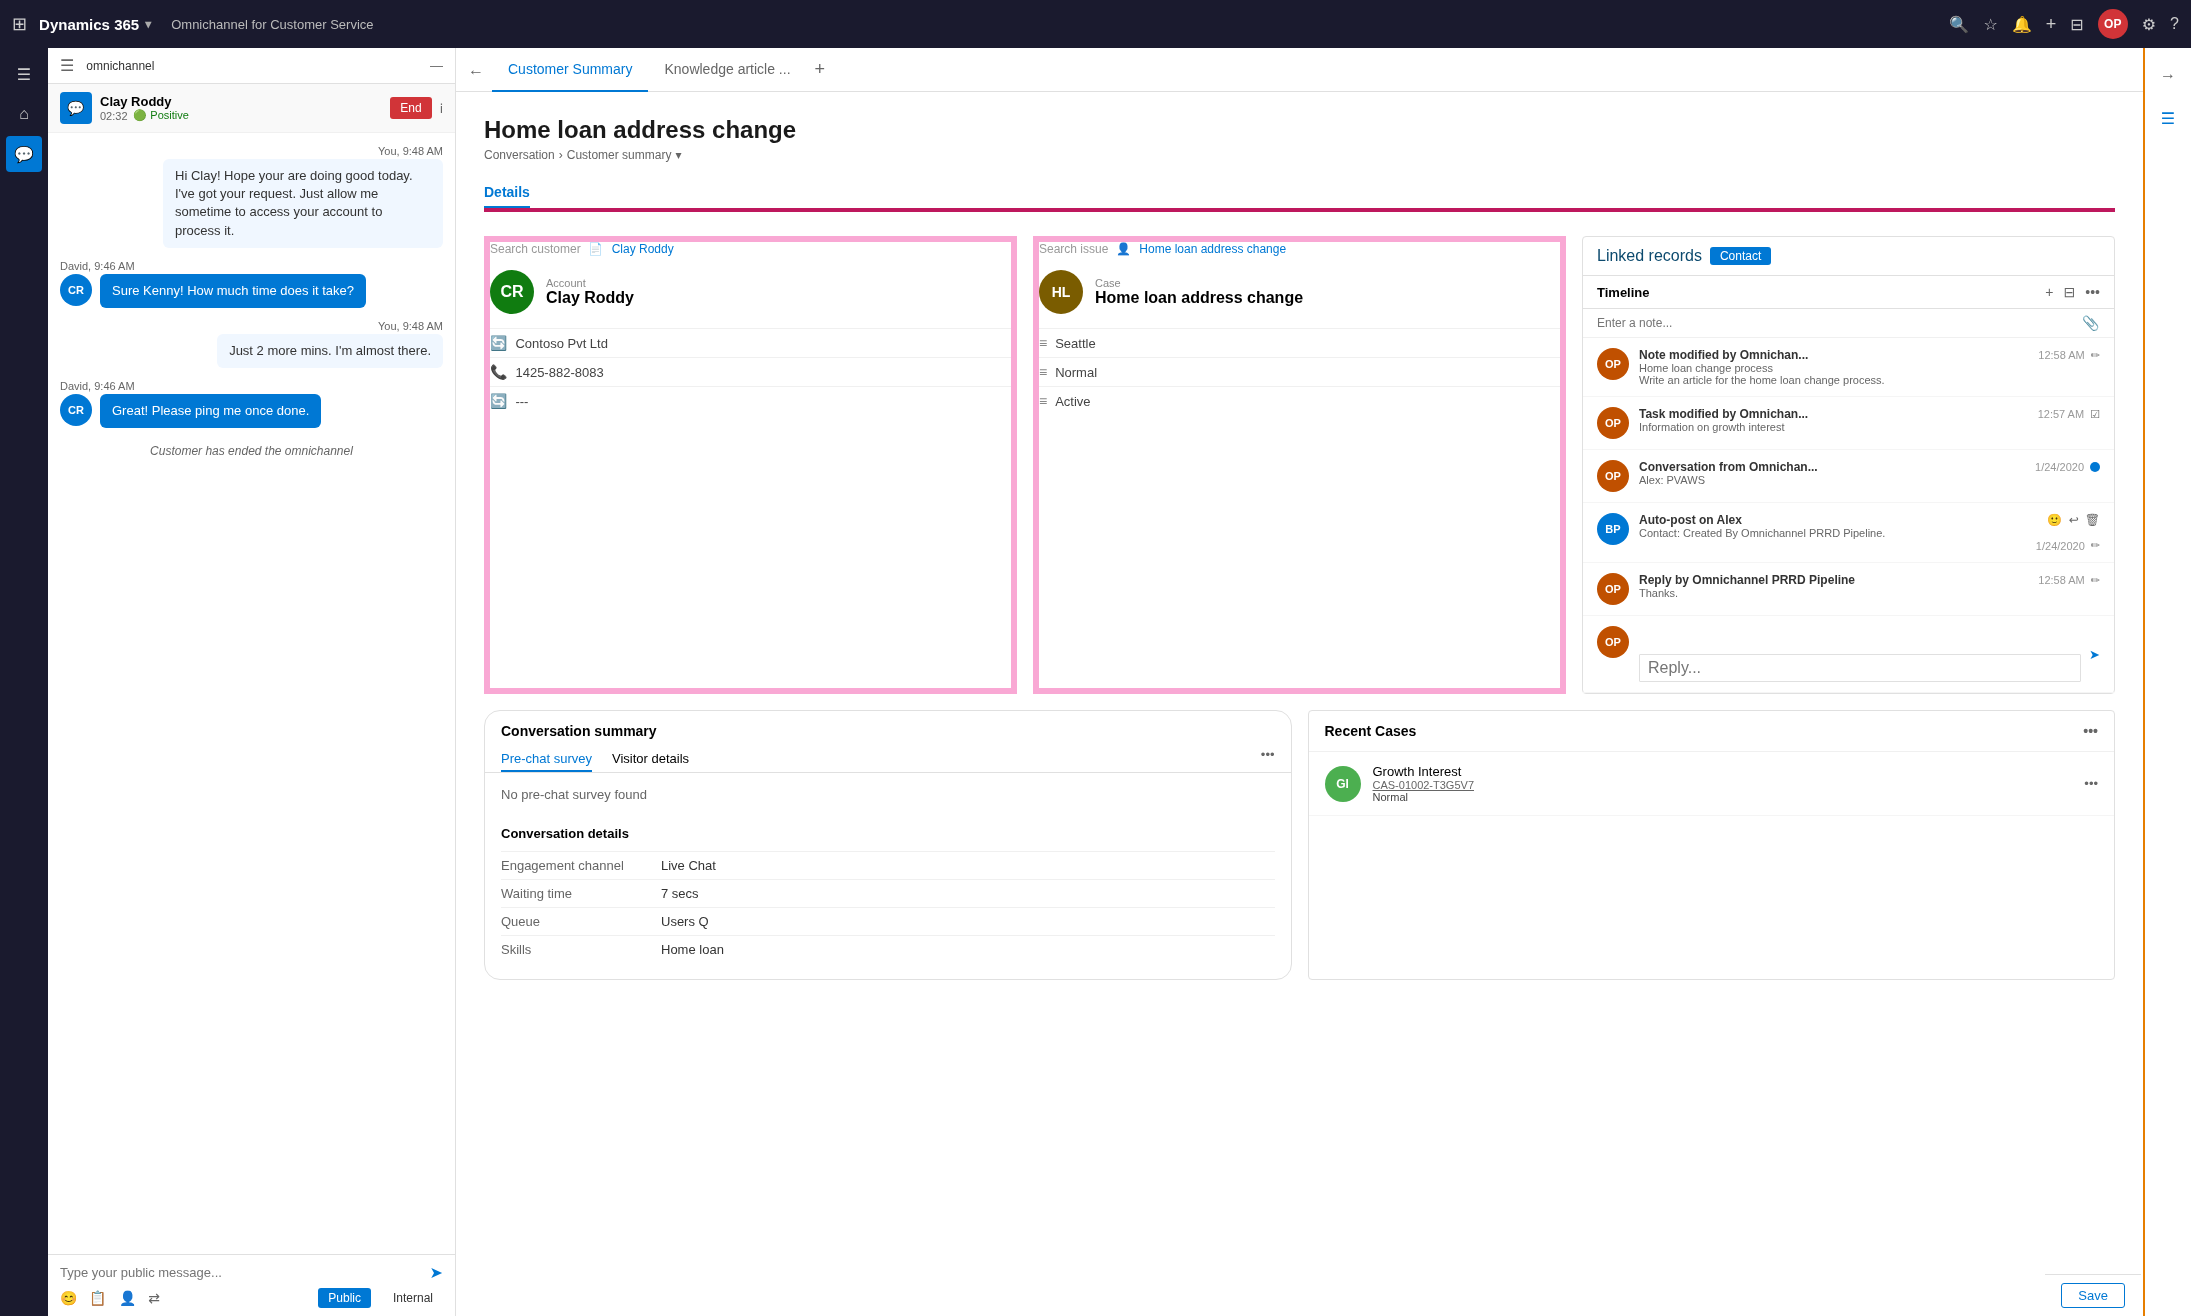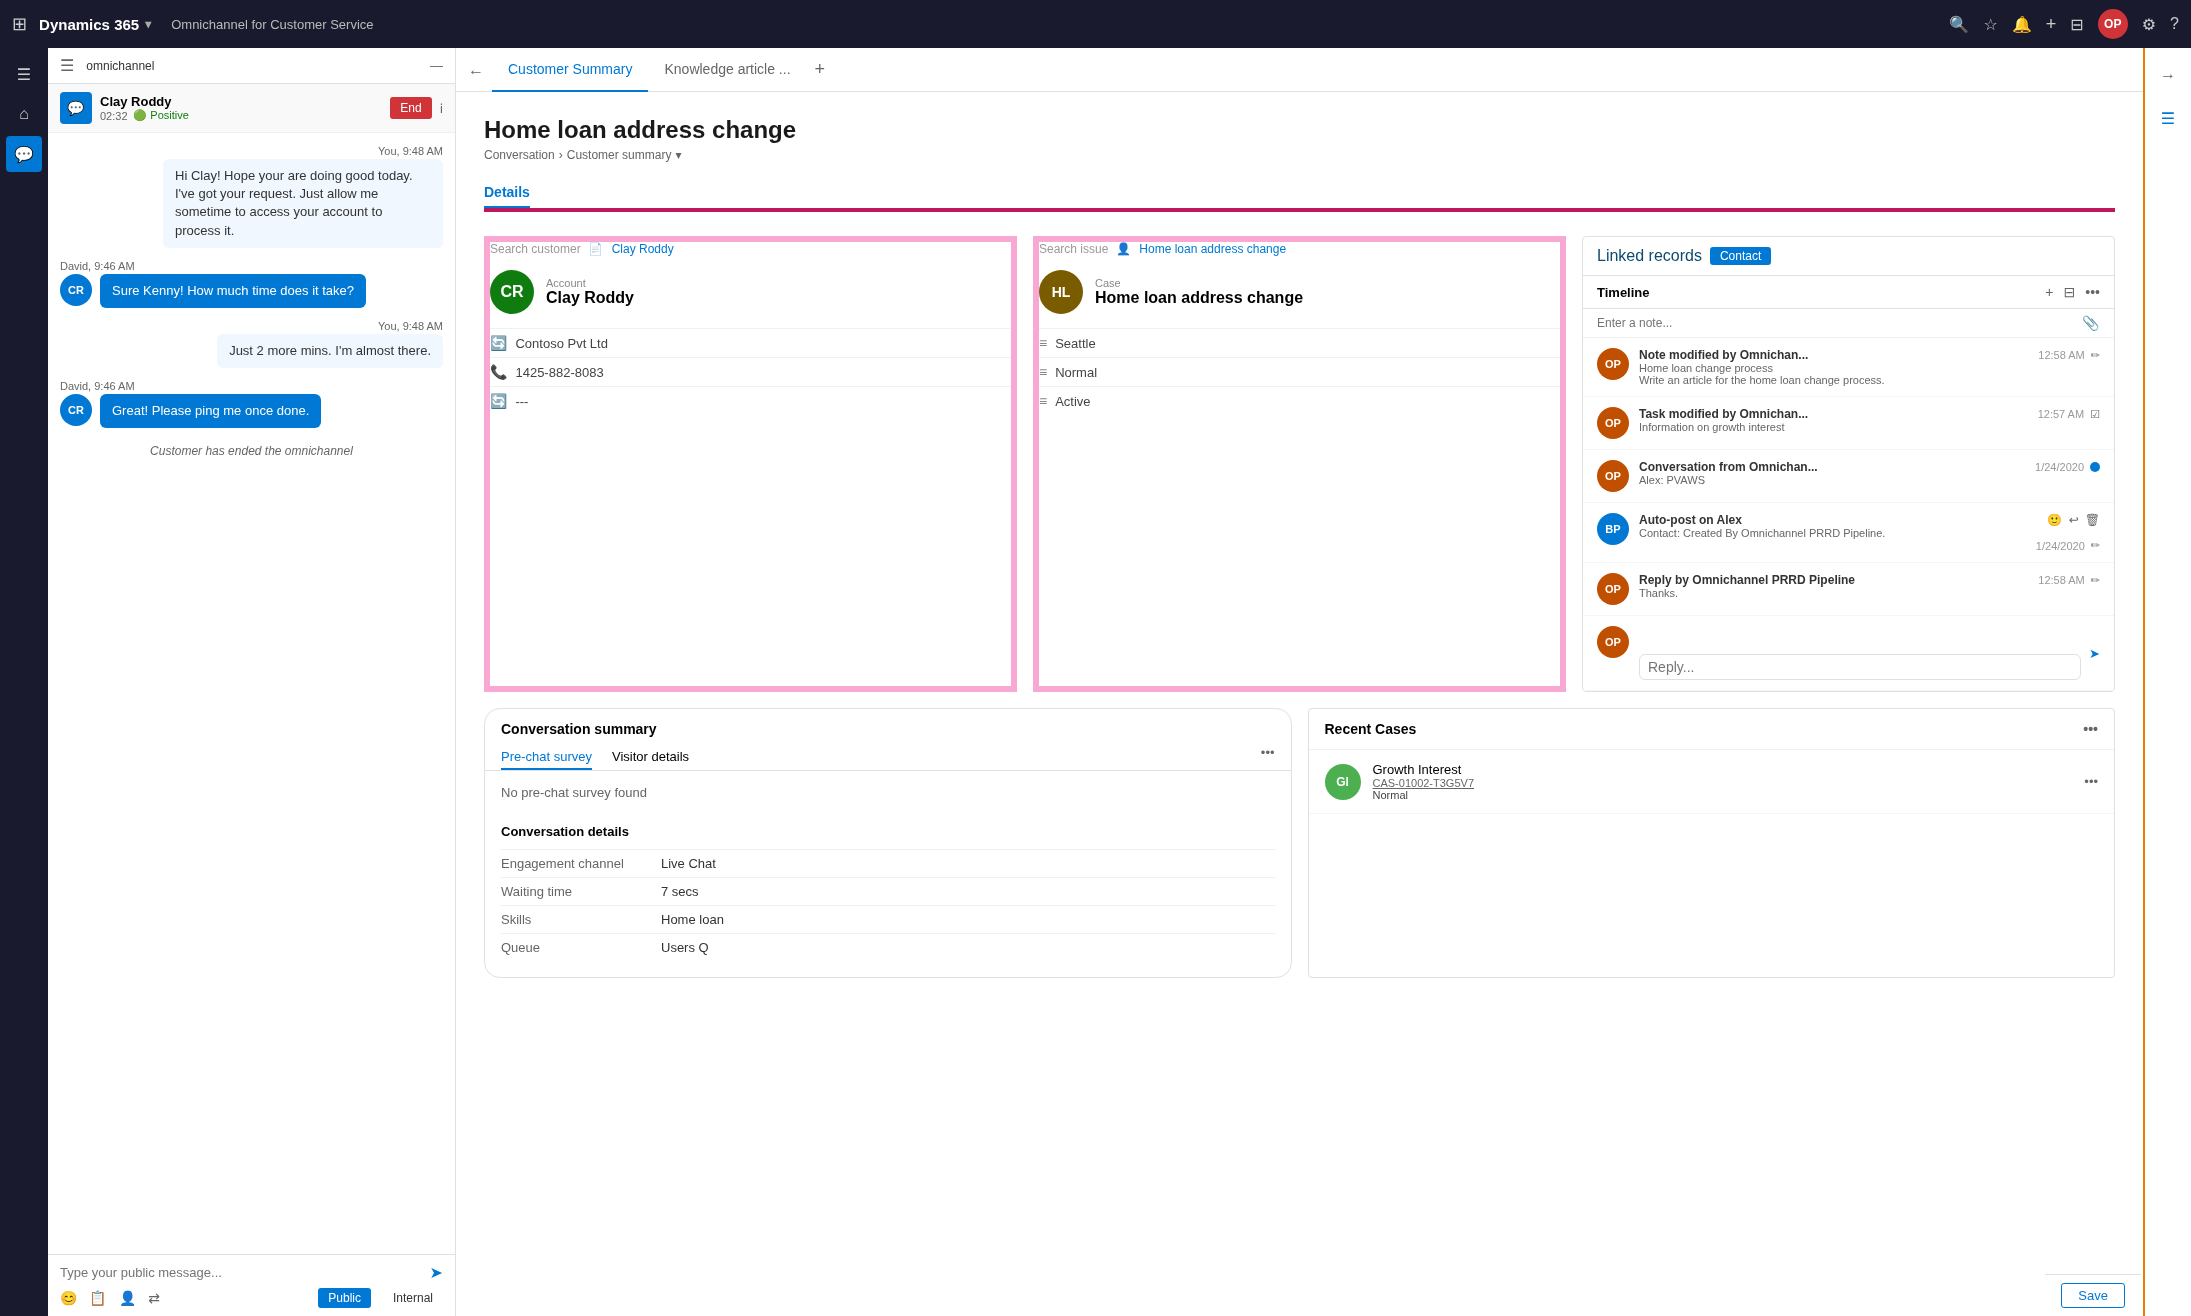--- a/index.html
+++ b/index.html
@@ -753,21 +753,21 @@
                     <span style="font-size:11px; color:#666;">✏</span>
                   </div>
                 </div>
                 <div class="tl-sub">Thanks.</div>
               </div>
             </div>
 
             <div class="timeline-item">
               <div class="tl-avatar">OP</div>
               <div style="flex:1; display:flex; align-items:center; gap:8px;">
-                <input type="text" style="flex: 1 1 0%; border: 1px solid rgb(224, 224, 224); padding: 4px 8px; border-radius: 6px; font-size: 14px; margin-top: 28px;" placeholder="Reply...">
+                <input type="text" style="flex: 1 1 0%; border: 1px solid rgb(224, 224, 224); padding: 4px 8px; border-radius: 1px; font-size: 16px; margin-top: 28px;" placeholder="Reply...">
                 <span style="color:#0078d4; cursor:pointer;">➤</span>
               </div>
             </div>
 
           </div>
         </div>
 
       </div>
 
       <div class="two-col">
@@ -784,26 +784,26 @@
             <div class="conv-details-title">Conversation details</div>
             <div class="detail-row">
               <span class="detail-label">Engagement channel</span>
               <span class="detail-value">Live Chat</span>
             </div>
             <div class="detail-row">
               <span class="detail-label">Waiting time</span>
               <span class="detail-value">7 secs</span>
             </div>
             <div class="detail-row">
+              <span class="detail-label">Queue</span>
+              <span class="detail-value">Users Q</span>
+            </div>
+            <div class="detail-row">
               <span class="detail-label">Skills</span>
               <span class="detail-value">Home loan</span>
-            </div>
-            <div class="detail-row">
-              <span class="detail-label">Queue</span>
-              <span class="detail-value">Users Q</span>
             </div>
           </div>
         </div>
 
         <div class="recent-cases-card">
           <div class="rc-header">
             <span>Recent Cases</span>
             <span class="ellipsis">•••</span>
           </div>
           <div class="rc-item">

